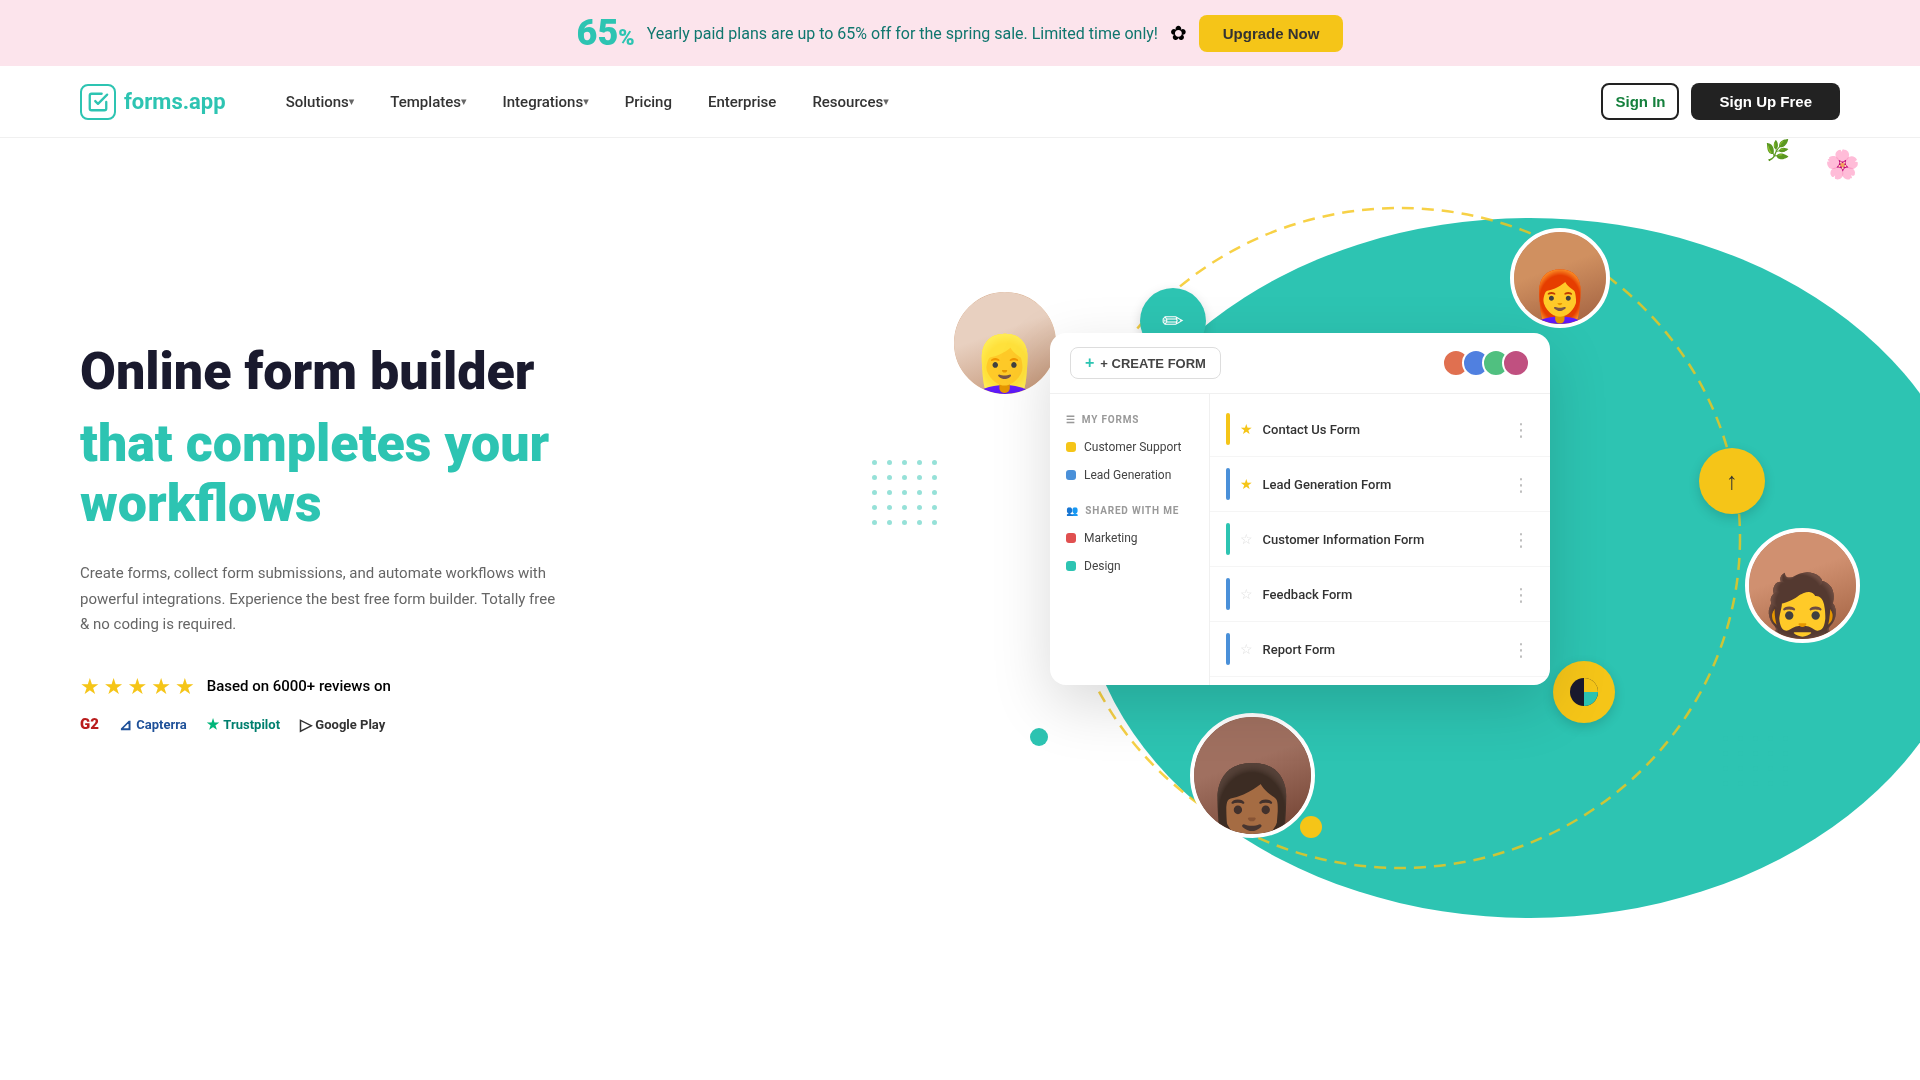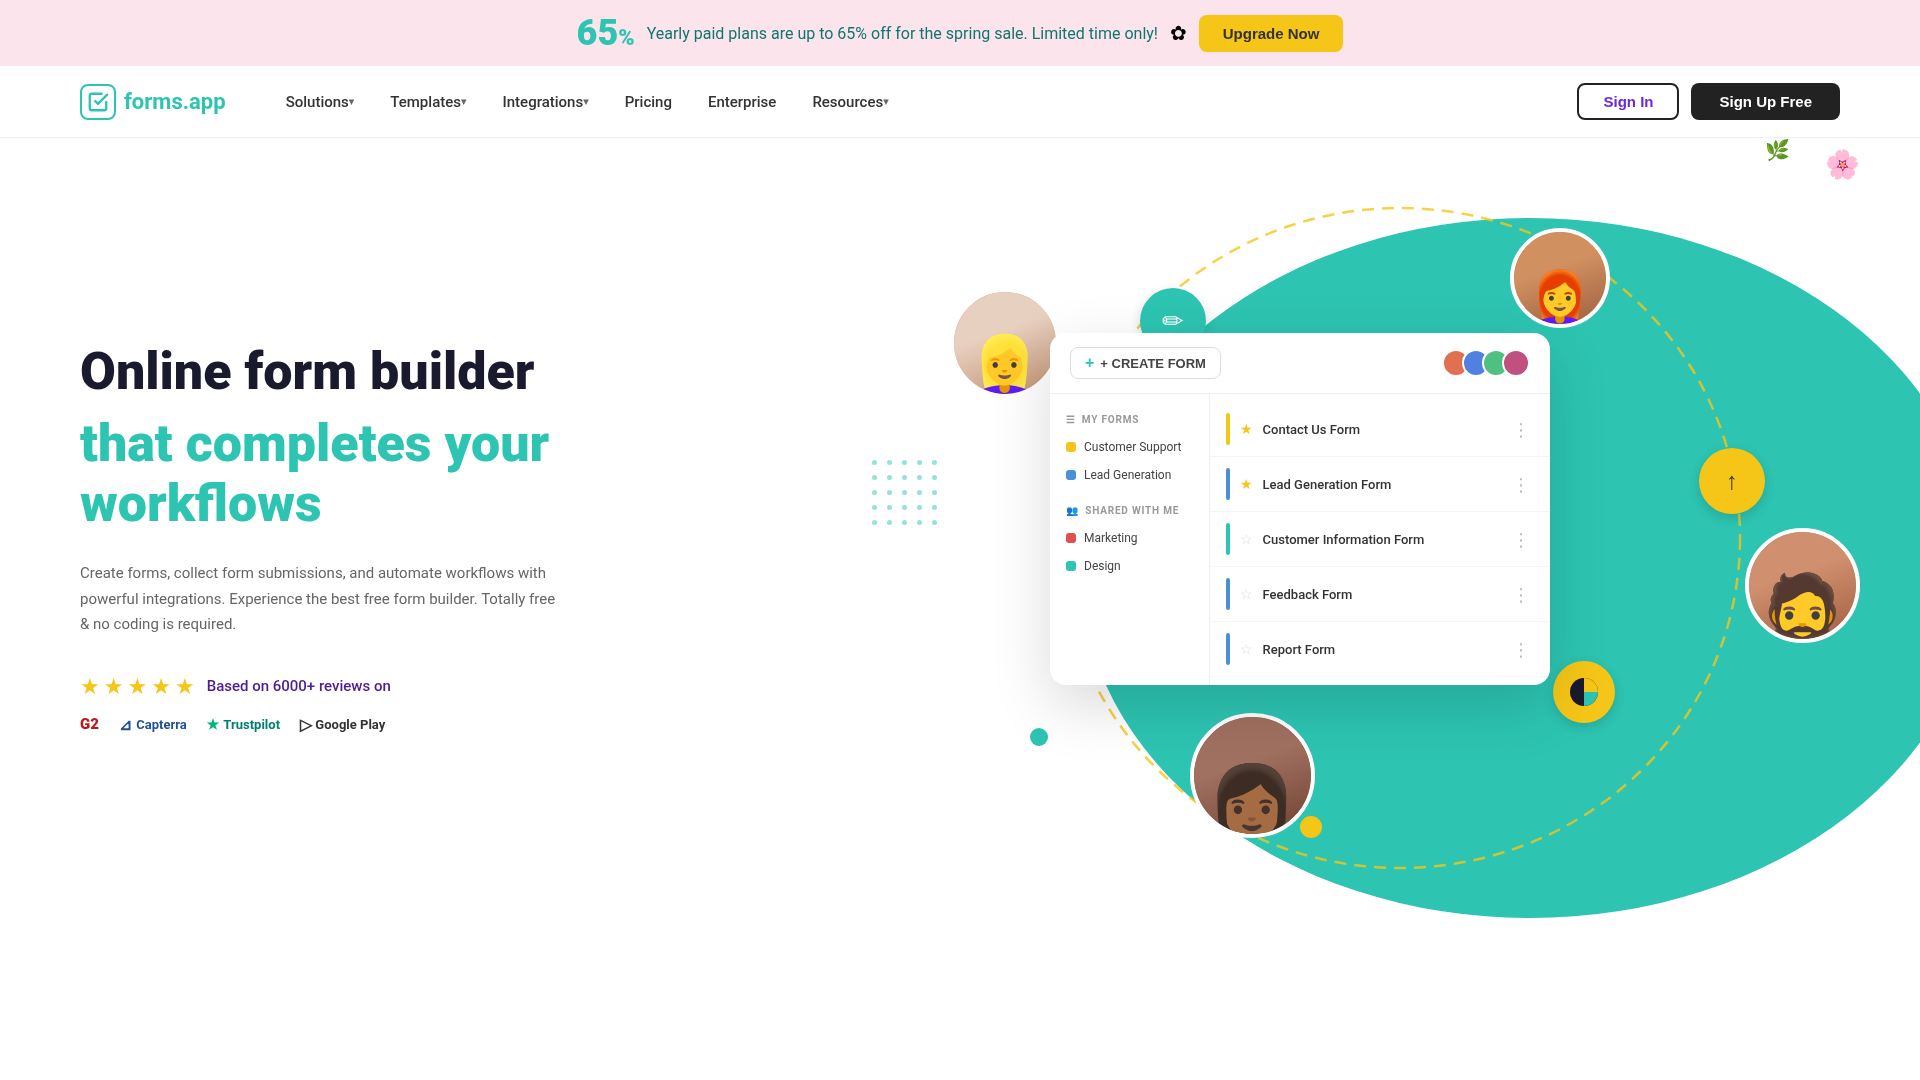--- a/index.html
+++ b/index.html
@@ -91,28 +91,28 @@
       cursor: pointer;
       font-weight: 500;
     }
     .nav-item .chevron { font-size: 11px; color: #666; }
     .nav-right {
       display: flex;
       align-items: center;
       gap: 12px;
     }
     .signin-btn {
-      padding: 8px 24px;
+      padding: 8px 12px;
       border: 2px solid #222;
       border-radius: 8px;
       background: transparent;
       font-size: 15px;
       font-weight: 600;
       cursor: pointer;
-      color: #6d28d9;
+      color: #15803d;
     }
     .signup-btn {
       padding: 10px 28px;
       background: #222;
       color: #fff;
       border: none;
       border-radius: 8px;
       font-size: 15px;
       font-weight: 600;
       cursor: pointer;
@@ -157,21 +157,21 @@
       flex-direction: column;
       gap: 10px;
     }
     .stars {
       display: flex;
       gap: 4px;
     }
     .star { color: #f5c518; font-size: 22px; }
     .review-text {
       font-size: 15px;
-      color: #4c1d95;
+      color: #000000;
       font-weight: 500;
     }
     .review-platforms {
       display: flex;
       align-items: center;
       gap: 20px;
       margin-top: 6px;
     }
     .platform-badge {
       font-size: 13px;

